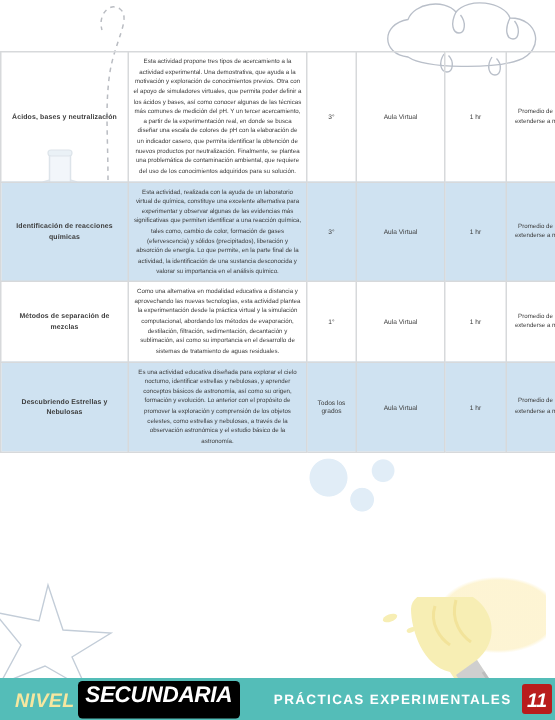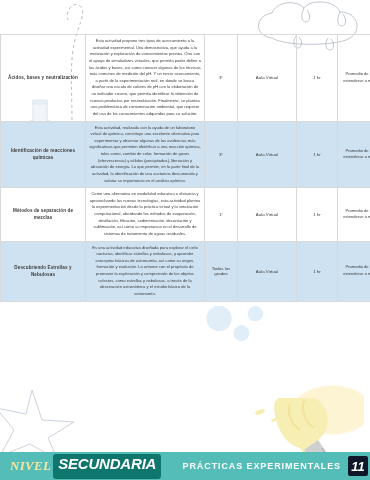--- a/index.html
+++ b/index.html
@@ -51,39 +51,39 @@
   
   .footer{
     position:absolute;left:0;bottom:0;width:370px;height:28px;
     background:#54bdb8;
     display:flex;align-items:center;
   }
   .footer-left{display:flex;align-items:center;padding-left:10px;gap:0;}
   .nivel{
     color:#f6e7a0;font-weight:bold;font-style:italic;
     font-size:13px;letter-spacing:.3px;
-    font-family:Liberation Serif, serif;
+    font-family:Liberation Sans, sans-serif;
   }
   .secundaria-block{
-    background:#0f766e;border-radius:3px;
+    background:#000000;border-radius:3px;
     padding:1px 5px 6px 5px;margin-left:2px;
     display:inline-block;
   }
   .secundaria{
     color:#ffffff;font-weight:bold;font-style:italic;
     font-size:15px;letter-spacing:-.2px;
     font-family:"Liberation Sans", sans-serif;
     -webkit-text-stroke:0px;
   }
   .footer-right{margin-left:auto;display:flex;align-items:center;padding-right:2px;gap:7px;}
   .practicas{
     color:#ffffff;font-weight:bold;font-size:9px;letter-spacing:.9px;
   }
   .pagebox{
-    background:#0f172a;border-radius:2px;
+    background:#b91c1c;border-radius:2px;
     width:20px;height:20px;display:flex;align-items:center;justify-content:center;
   }
   .pagenum{color:#ffffff;font-weight:bold;font-size:13px;font-style:italic;}
 </style>
 </head>
 <body>
 
 <div class="page">
 
   <svg class="deco deco-dash" viewBox="0 0 60 120">

